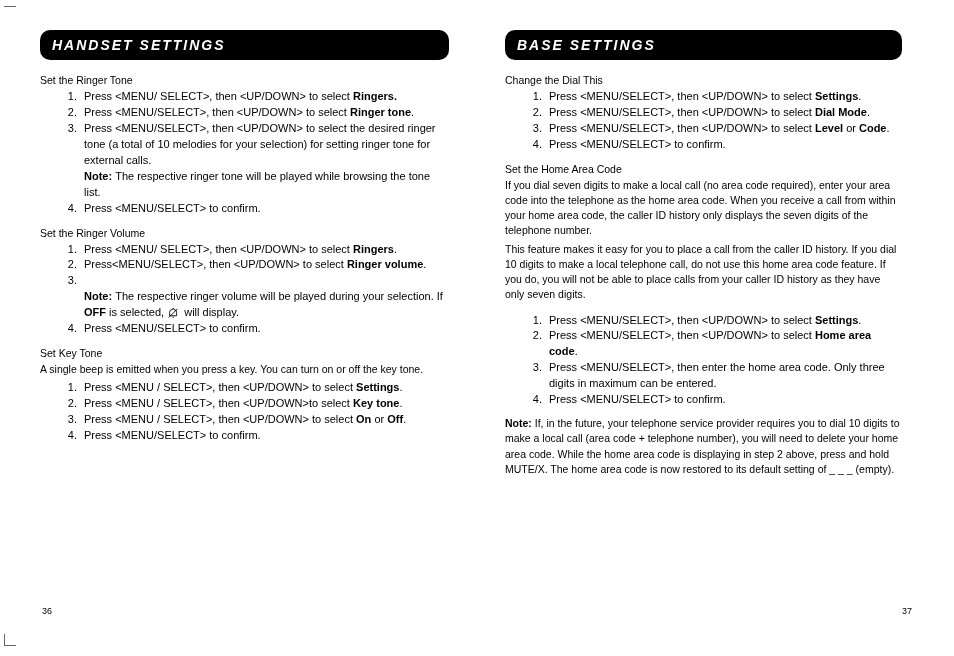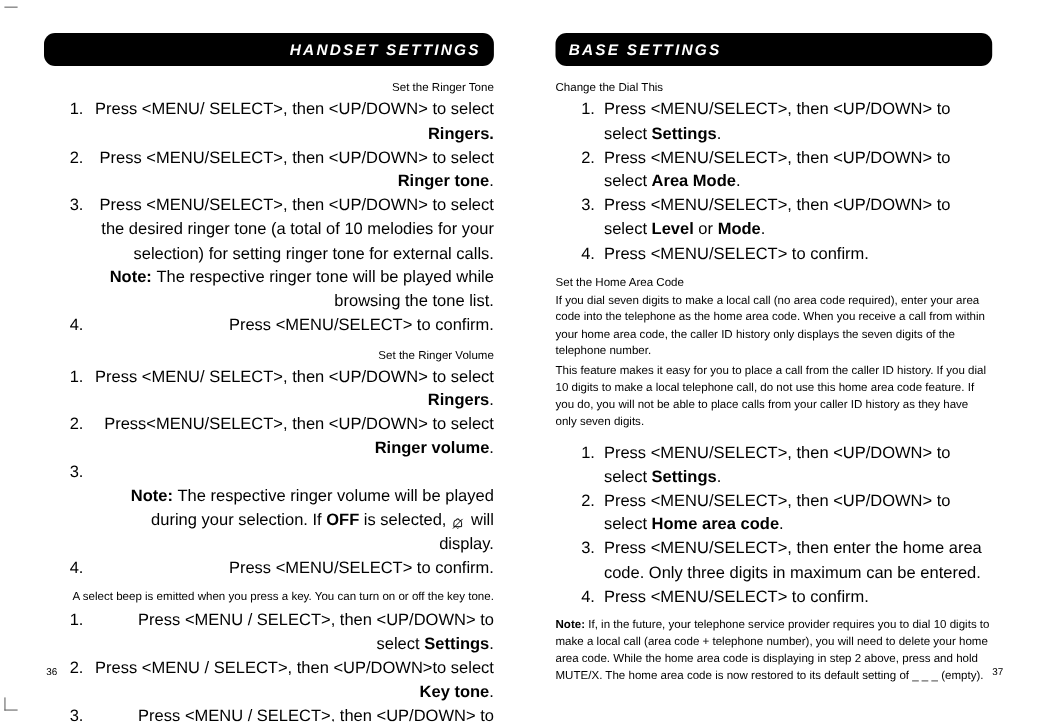--- a/index.html
+++ b/index.html
@@ -1,19 +1,19 @@
 <!DOCTYPE html>
 <html><head>
 <meta charset="utf-8">
 <style>
   * { box-sizing: border-box; margin: 0; padding: 0; }
   html, body { width: 954px; height: 656px; font-family: Arial, Helvetica, sans-serif; background: #fff; color: #000; }
   .spread { display: flex; width: 954px; height: 656px; }
   .page { width: 477px; height: 656px; padding: 30px 34px 30px 34px; position: relative; }
-  .page-left { padding-left: 40px; padding-right: 28px; text-align: right; }
+  .page-left { padding-left: 40px; padding-right: 28px; }
   .page-right { padding-left: 28px; padding-right: 52px; }
   .header-bar {
     background: #000;
     color: #fff;
     font-weight: bold;
     font-style: italic;
     letter-spacing: 2px;
     font-size: 14px;
     padding: 7px 12px;
     border-radius: 10px;
@@ -26,21 +26,21 @@
     margin-bottom: 3px;
   }
   .body-text {
     font-size: 10.5px;
     line-height: 1.45;
     margin-bottom: 3px;
   }
   ol.steps {
     list-style: decimal;
     padding-left: 40px;
-    font-size: 15px;
+    font-size: 11px;
     line-height: 1.45;
     margin-bottom: 8px;
   }
   ol.steps li { padding-left: 4px; margin-bottom: 0; }
   .b { font-weight: bold; }
   .pagenum {
     position: absolute;
     bottom: 40px;
     font-size: 9px;
     color: #000;
@@ -89,40 +89,41 @@
       <li>
         <br>
         <span class="b">Note: </span><span>The respective ringer volume will be played during your selection. If </span><span class="b">OFF</span><span> is selected, </span><span class="icon-inline"><svg viewBox="0 0 16 14">
               <path d="M3 10 L3 6 Q3 3 6 3 L6 2 L8 2 L8 3 Q11 3 11 6 L11 10 Z M6 11 Q7 13 8 11" fill="none" stroke="#000" stroke-width="1"></path>
               <line x1="2" y1="12" x2="12" y2="2" stroke="#000" stroke-width="1"></line>
             </svg></span><span> will display.</span>
       </li>
       <li><span>Press &lt;MENU/SELECT&gt; to confirm.</span></li>
     </ol>
 
-    <div class="body-text">A select beep is emitted when you press a key.  You can turn on or off the key tone.</div>
+    <div class="section-title">Set Key Tone</div>
+    <div class="body-text">A single beep is emitted when you press a key.  You can turn on or off the key tone.</div>
     <ol class="steps">
       <li><span>Press &lt;MENU / SELECT&gt;, then &lt;UP/DOWN&gt; to select </span><span class="b">Settings</span><span>.</span></li>
       <li><span>Press &lt;MENU / SELECT&gt;, then &lt;UP/DOWN&gt;to select </span><span class="b">Key tone</span><span>.</span></li>
       <li><span>Press &lt;MENU / SELECT&gt;, then &lt;UP/DOWN&gt; to select </span><span class="b">On</span><span> or </span><span class="b">Off</span><span>.</span></li>
       <li><span>Press &lt;MENU/SELECT&gt; to confirm.</span></li>
     </ol>
 
     <div class="pagenum left">36</div>
   </div>
 
   <div class="page page-right">
 
     <div class="header-bar">BASE SETTINGS</div>
 
     <div class="section-title">Change the Dial This</div>
     <ol class="steps">
       <li><span>Press &lt;MENU/SELECT&gt;, then &lt;UP/DOWN&gt; to select </span><span class="b">Settings</span><span>.</span></li>
-      <li><span>Press &lt;MENU/SELECT&gt;, then &lt;UP/DOWN&gt; to select </span><span class="b">Area Mode</span><span>.</span></li>
-      <li><span>Press &lt;MENU/SELECT&gt;, then &lt;UP/DOWN&gt; to select </span><span class="b">Level</span><span> or </span><span class="b">Mode</span><span>.</span></li>
+      <li><span>Press &lt;MENU/SELECT&gt;, then &lt;UP/DOWN&gt; to select </span><span class="b">Dial Mode</span><span>.</span></li>
+      <li><span>Press &lt;MENU/SELECT&gt;, then &lt;UP/DOWN&gt; to select </span><span class="b">Level</span><span> or </span><span class="b">Code</span><span>.</span></li>
       <li><span>Press &lt;MENU/SELECT&gt; to confirm.</span></li>
     </ol>
 
     <div class="section-title">Set the Home Area Code</div>
     <div class="body-text">If you dial seven digits to make a local call (no area code required), enter your area code into the telephone as the home area code. When you receive a call from within your home area code, the caller ID history only displays the seven digits of the telephone number.</div>
     <div class="body-text" style="margin-bottom:10px">This feature makes it easy for you to place a call from the caller ID history. If you dial 10 digits to make a local telephone call, do not use this home area code feature. If you do, you will not be able to place calls from your caller ID history as they have only seven digits.</div>
     <ol class="steps">
       <li><span>Press &lt;MENU/SELECT&gt;, then &lt;UP/DOWN&gt; to select </span><span class="b">Settings</span><span>.</span></li>
       <li><span>Press &lt;MENU/SELECT&gt;, then &lt;UP/DOWN&gt; to select </span><span class="b">Home area code</span><span>.</span></li>
       <li><span>Press &lt;MENU/SELECT&gt;, then enter the home area code. Only three digits in maximum can be entered.</span></li>

